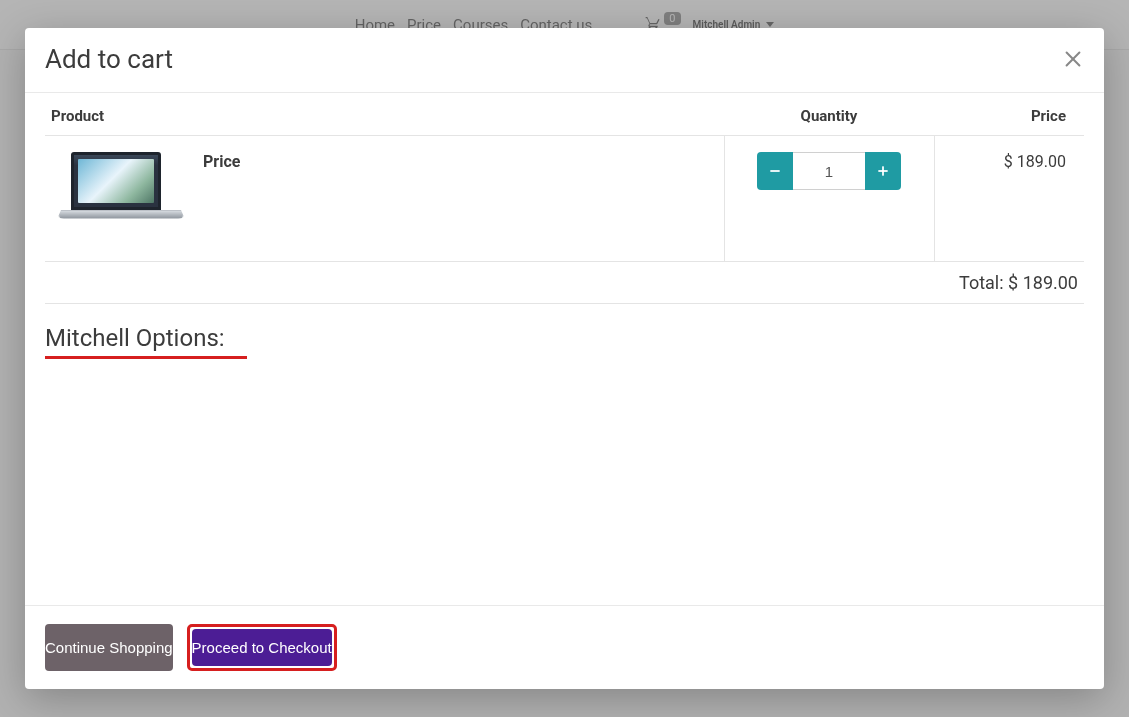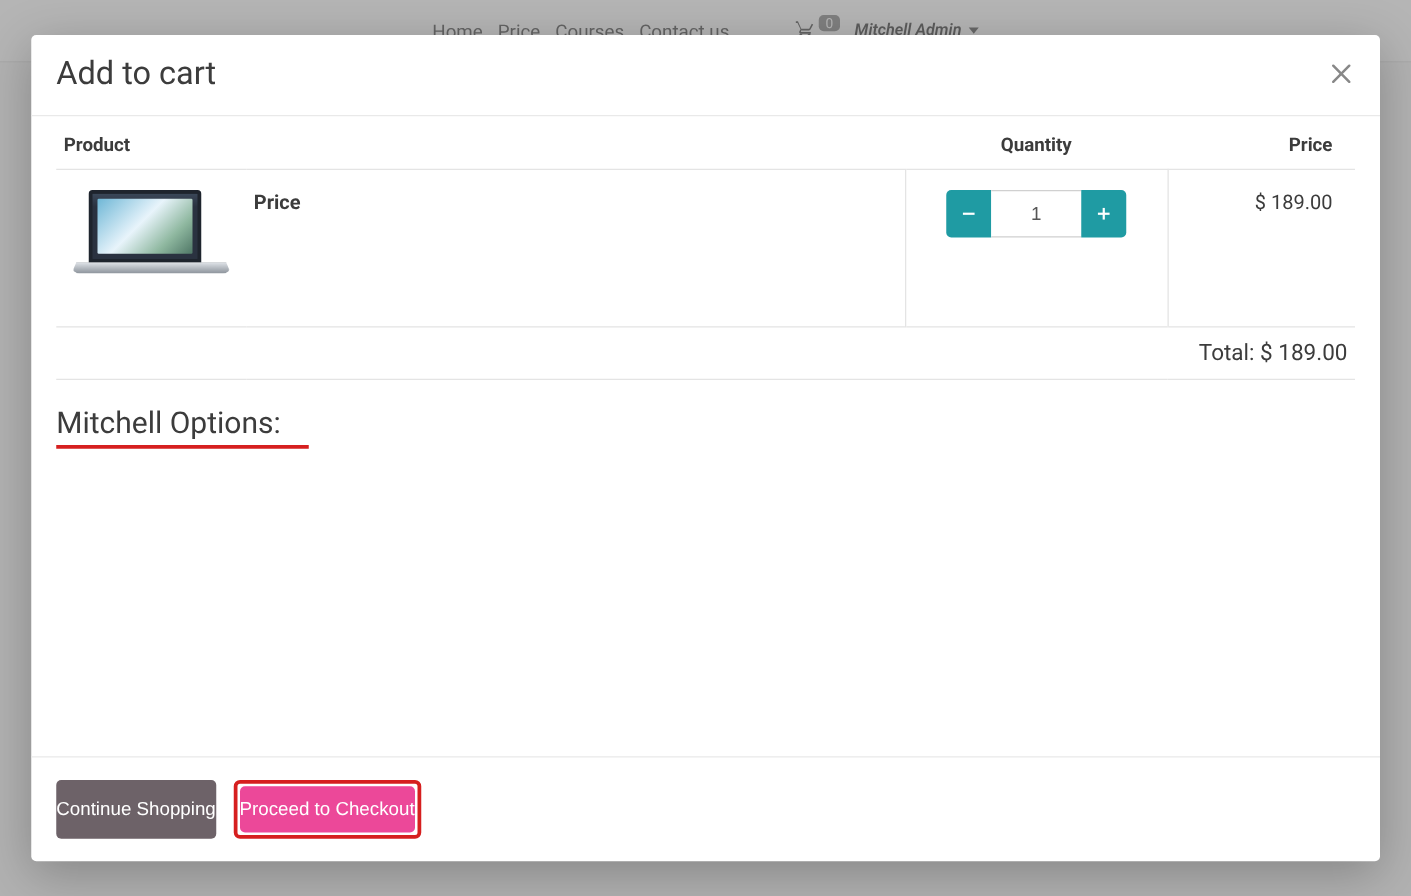--- a/index.html
+++ b/index.html
@@ -41,25 +41,24 @@
     font-size: 11px;
     border-radius: 4px;
     padding: 0 5px;
     margin-left: 2px;
     position: relative;
     top: -6px;
   }
   .user-link {
     color: #3a3a3a;
     font-weight: 600;
-    font-size: 13px;
+    font-size: 10px;
     display: flex;
     align-items: center;
     gap: 6px;
-    font-style: italic;
   }
   .caret-down {
     display: inline-block;
     width: 0; height: 0;
     border-left: 4px solid transparent;
     border-right: 4px solid transparent;
     border-top: 5px solid #555;
   }
 
   .overlay {
@@ -286,21 +285,21 @@
   }
   .btn {
     border: none;
     border-radius: 4px;
     padding: 10px 0;
     font-size: 15px;
     cursor: pointer;
     color: #fff;
   }
   .btn-secondary { background: #6d6268; }
-  .btn-primary   { background: #ec4899; }
+  .btn-primary   { background: #4c1d95; }
   .btn-primary-boxed {
     border: 3px solid #d61f1f;
     padding: 2px;
     border-radius: 5px;
     display: inline-block;
   }
   .cart-icon-mini { display:inline-block; }
 </style>
 </head>
 <body>

